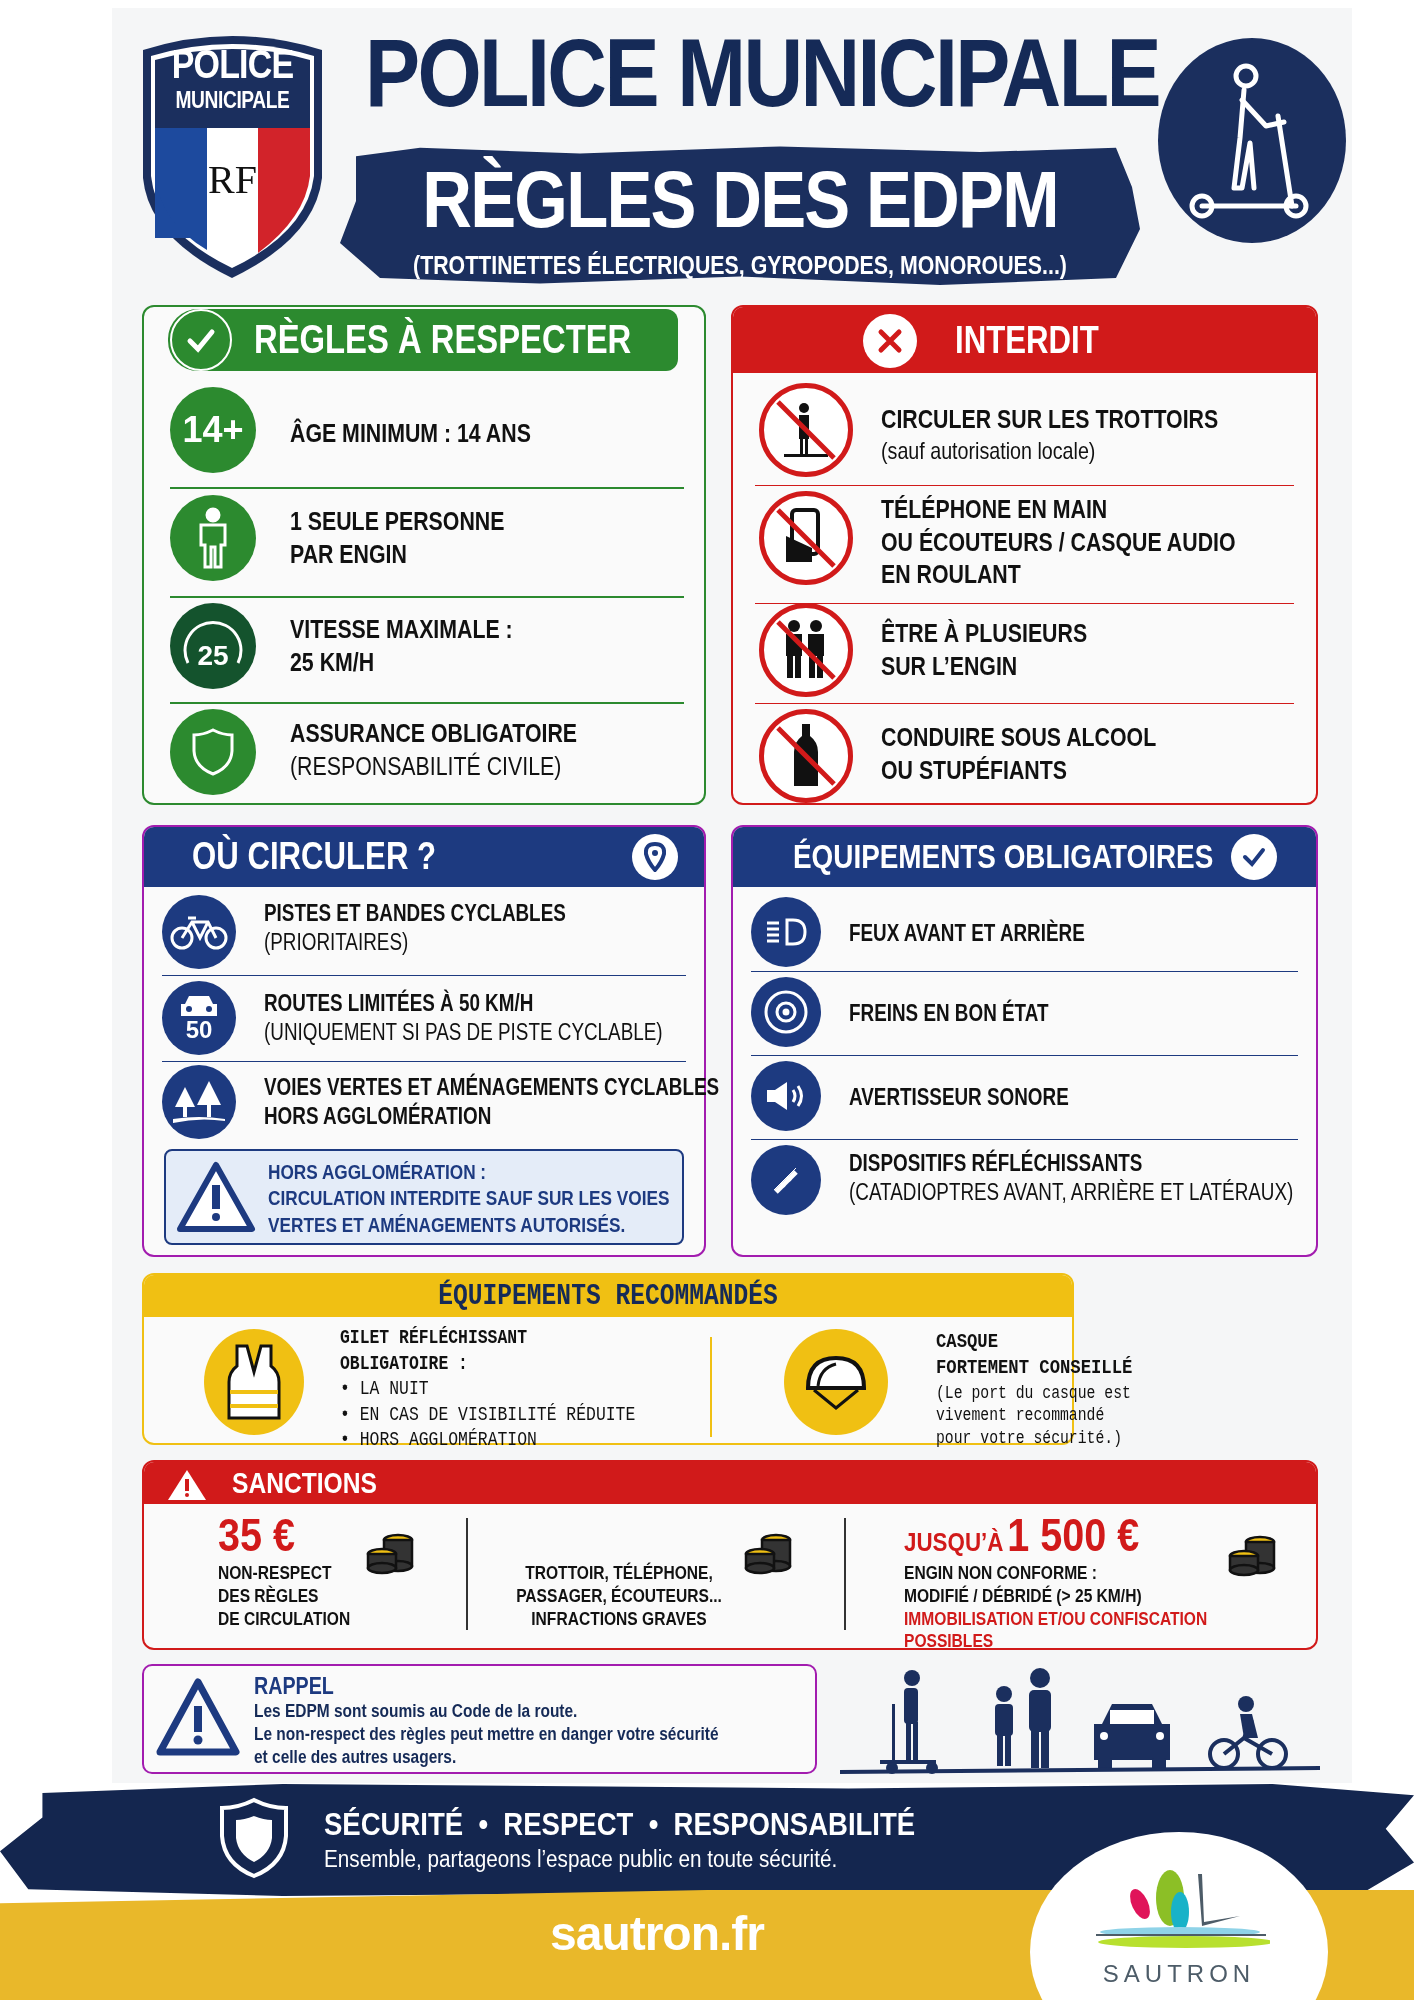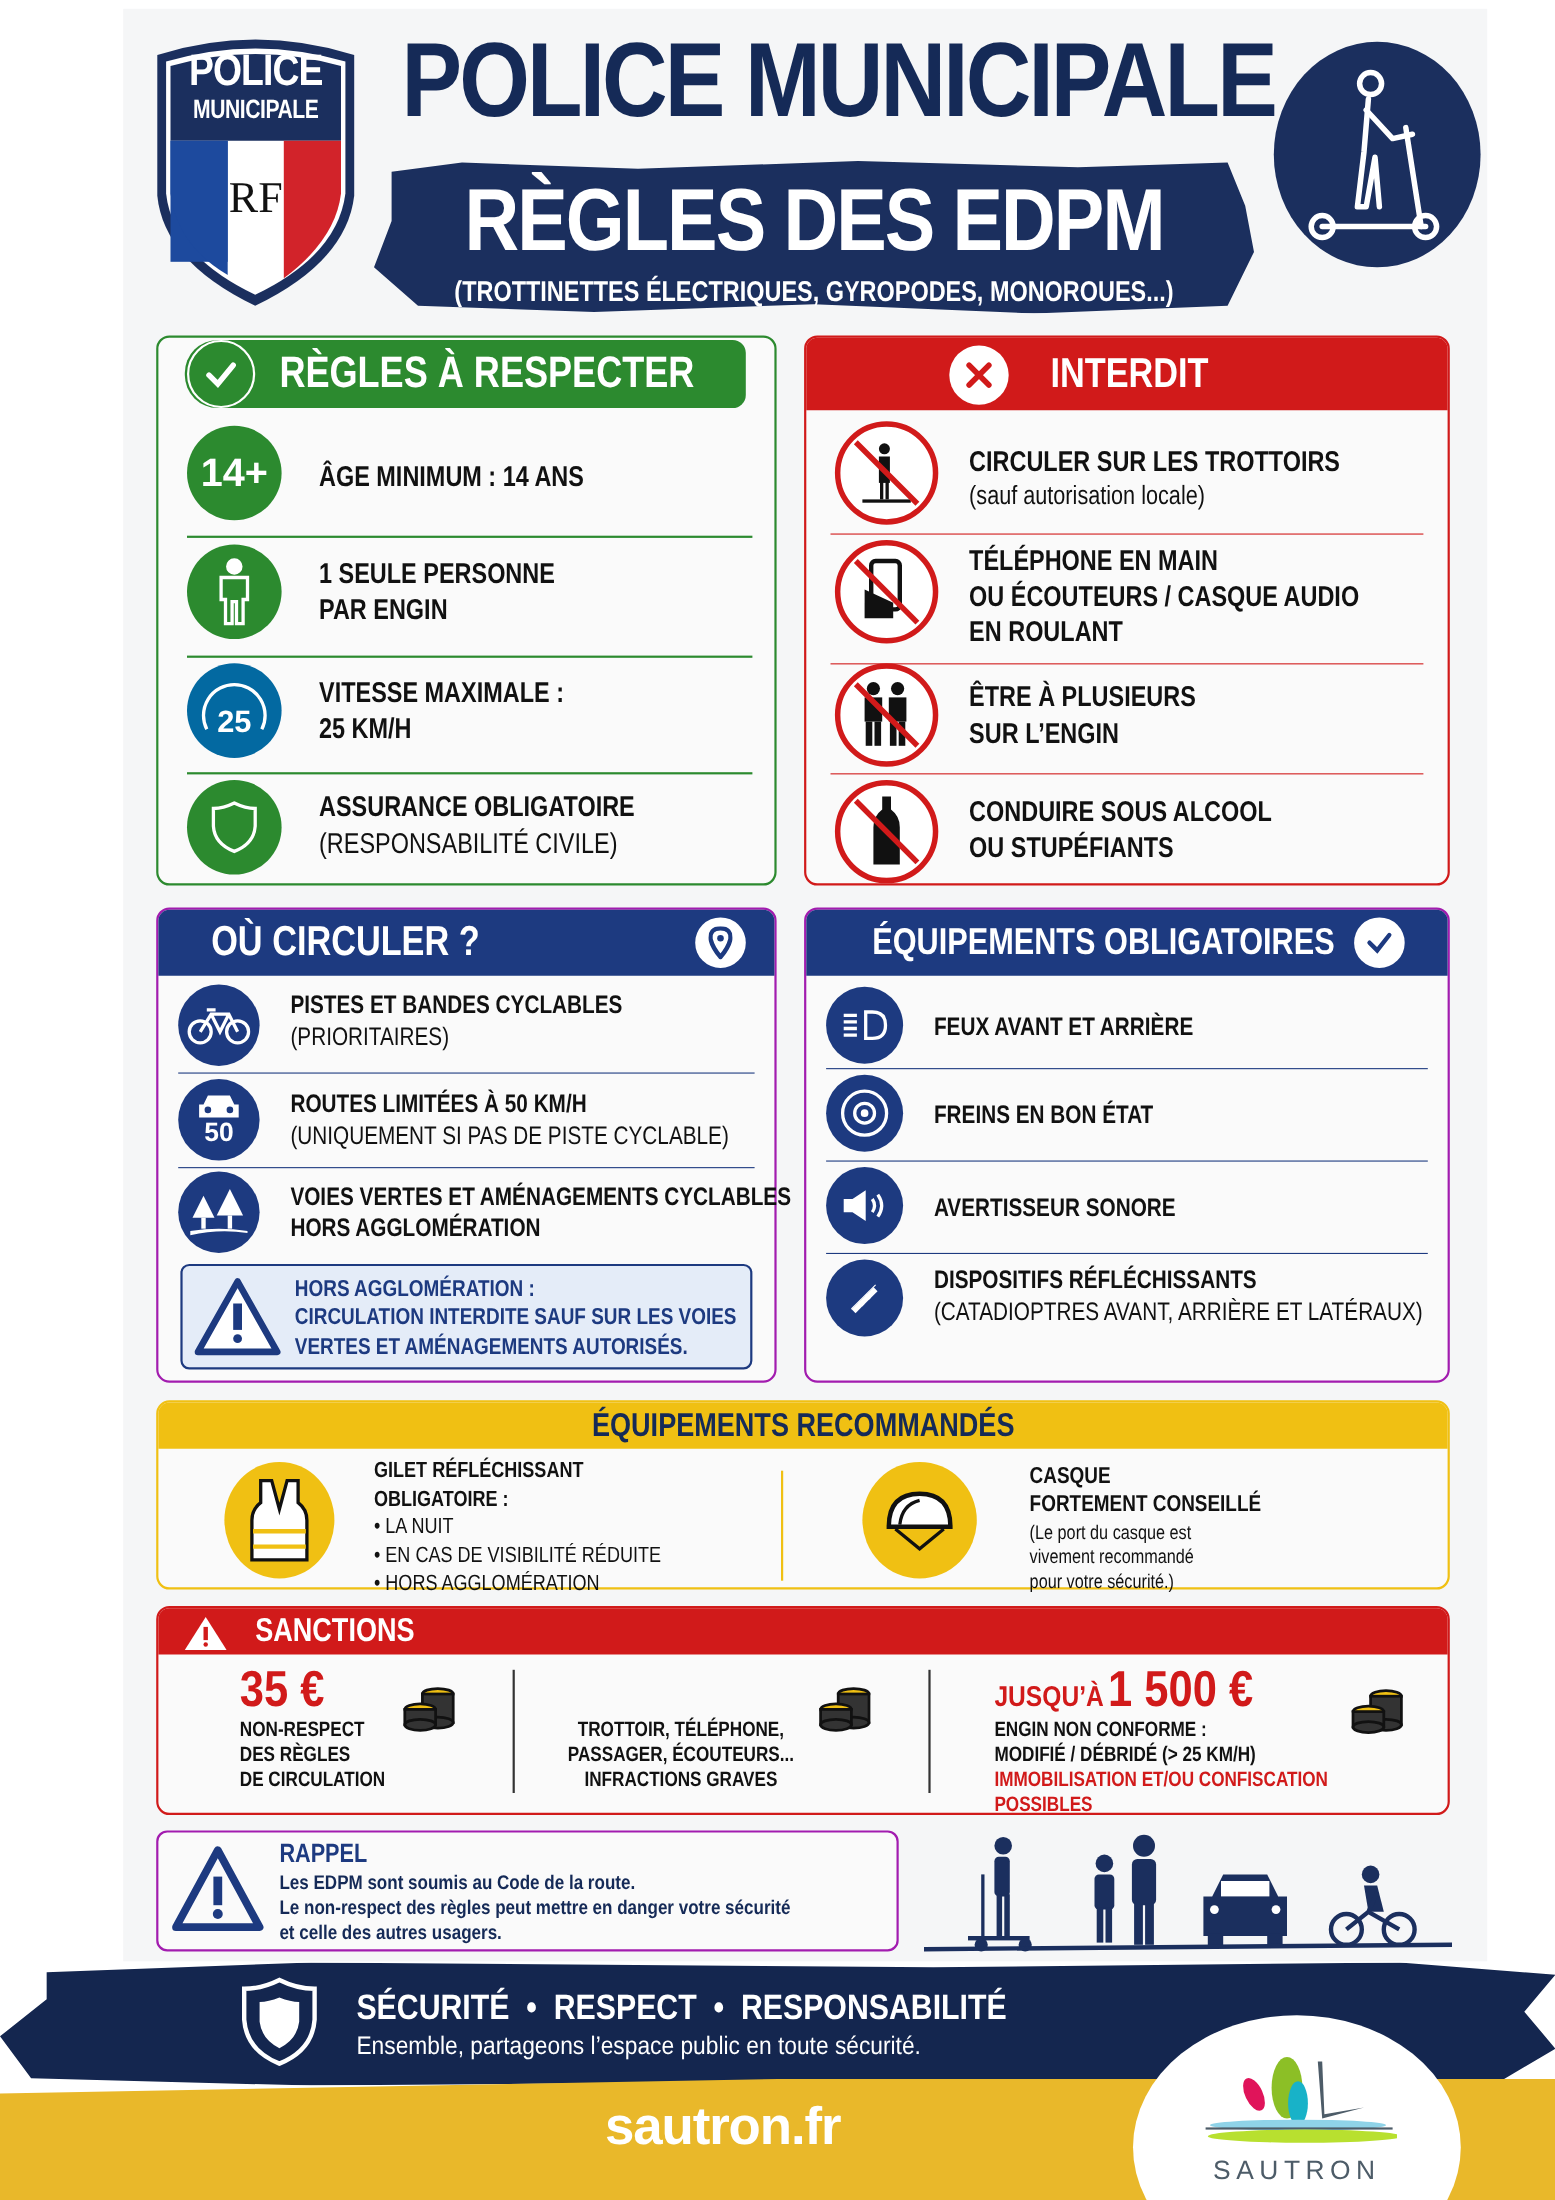--- a/index.html
+++ b/index.html
@@ -85,21 +85,21 @@
           <path d="M8 18 H32 V38 H28 V60 H22 V40 H18 V60 H12 V38 H8 Z"></path>
         </g>
       </svg>
   </div>
   <div class="txt" style="left:146px;top:198px;font-size:26px;transform:scaleX(0.82);">
     <div>1 SEULE PERSONNE</div>
     <div>PAR ENGIN</div>
   </div>
   <div class="sep" style="left:26px;right:20px;top:289px;background:#2c8a2f;"></div>
 
-  <div class="ico" style="left:26px;top:296px;width:86px;height:86px;background:#0369a1;">
+  <div class="ico" style="left:26px;top:296px;width:86px;height:86px;background:#14532d;">
     <svg width="86" height="86" viewBox="0 0 86 86" style="position:absolute;left:0;top:0">
         <path d="M18 60 A28 28 0 1 1 68 60" fill="none" stroke="#fff" stroke-width="3"></path>
       </svg>
     <span style="color:#fff;font-weight:700;font-size:28px;position:relative;top:10px;">25</span>
   </div>
   <div class="txt" style="left:146px;top:306px;font-size:26px;transform:scaleX(0.82);">
     <div>VITESSE MAXIMALE :</div>
     <div>25 KM/H</div>
   </div>
   <div class="sep" style="left:26px;right:20px;top:395px;background:#2c8a2f;"></div>
@@ -311,21 +311,21 @@
         </g>
         <path d="M8 30 L30 8" stroke="#fff" stroke-width="1"></path>
       </svg>
   </div>
   <div class="txt" style="left:116px;top:322px;font-size:23px;transform:scaleX(0.82);">
     <div>DISPOSITIFS RÉFLÉCHISSANTS</div>
     <div class="sub">(CATADIOPTRES AVANT, ARRIÈRE ET LATÉRAUX)</div>
   </div>
 </div>
 
-<div class="panel yellow" style="left:142px;top:1273px;width:1176px;height:172px;">
+<div class="panel yellow" style="left:142px;top:1273px;width:932px;height:172px;font-family:Liberation Mono, monospace;">
   <div class="head" style="height:42px;background:#f0c013;text-align:center;">
     <span style="display:inline-block;color:#152a57;font-size:30px;font-weight:700;line-height:42px;transform:scaleX(0.82);">ÉQUIPEMENTS RECOMMANDÉS</span>
   </div>
   <div class="ico" style="left:60px;top:54px;width:100px;height:106px;background:#f0c013;">
     <svg width="58" height="80" viewBox="0 0 58 80">
         <path d="M12 4 L22 4 L29 30 L36 4 L46 4 L46 24 Q54 30 54 40 V76 H4 V40 Q4 30 12 24 Z" fill="#fff" stroke="#111" stroke-width="3"></path>
         <g stroke="#f0c013" stroke-width="4">
           <path d="M5 50 H53"></path>
           <path d="M5 64 H53"></path>
         </g>

